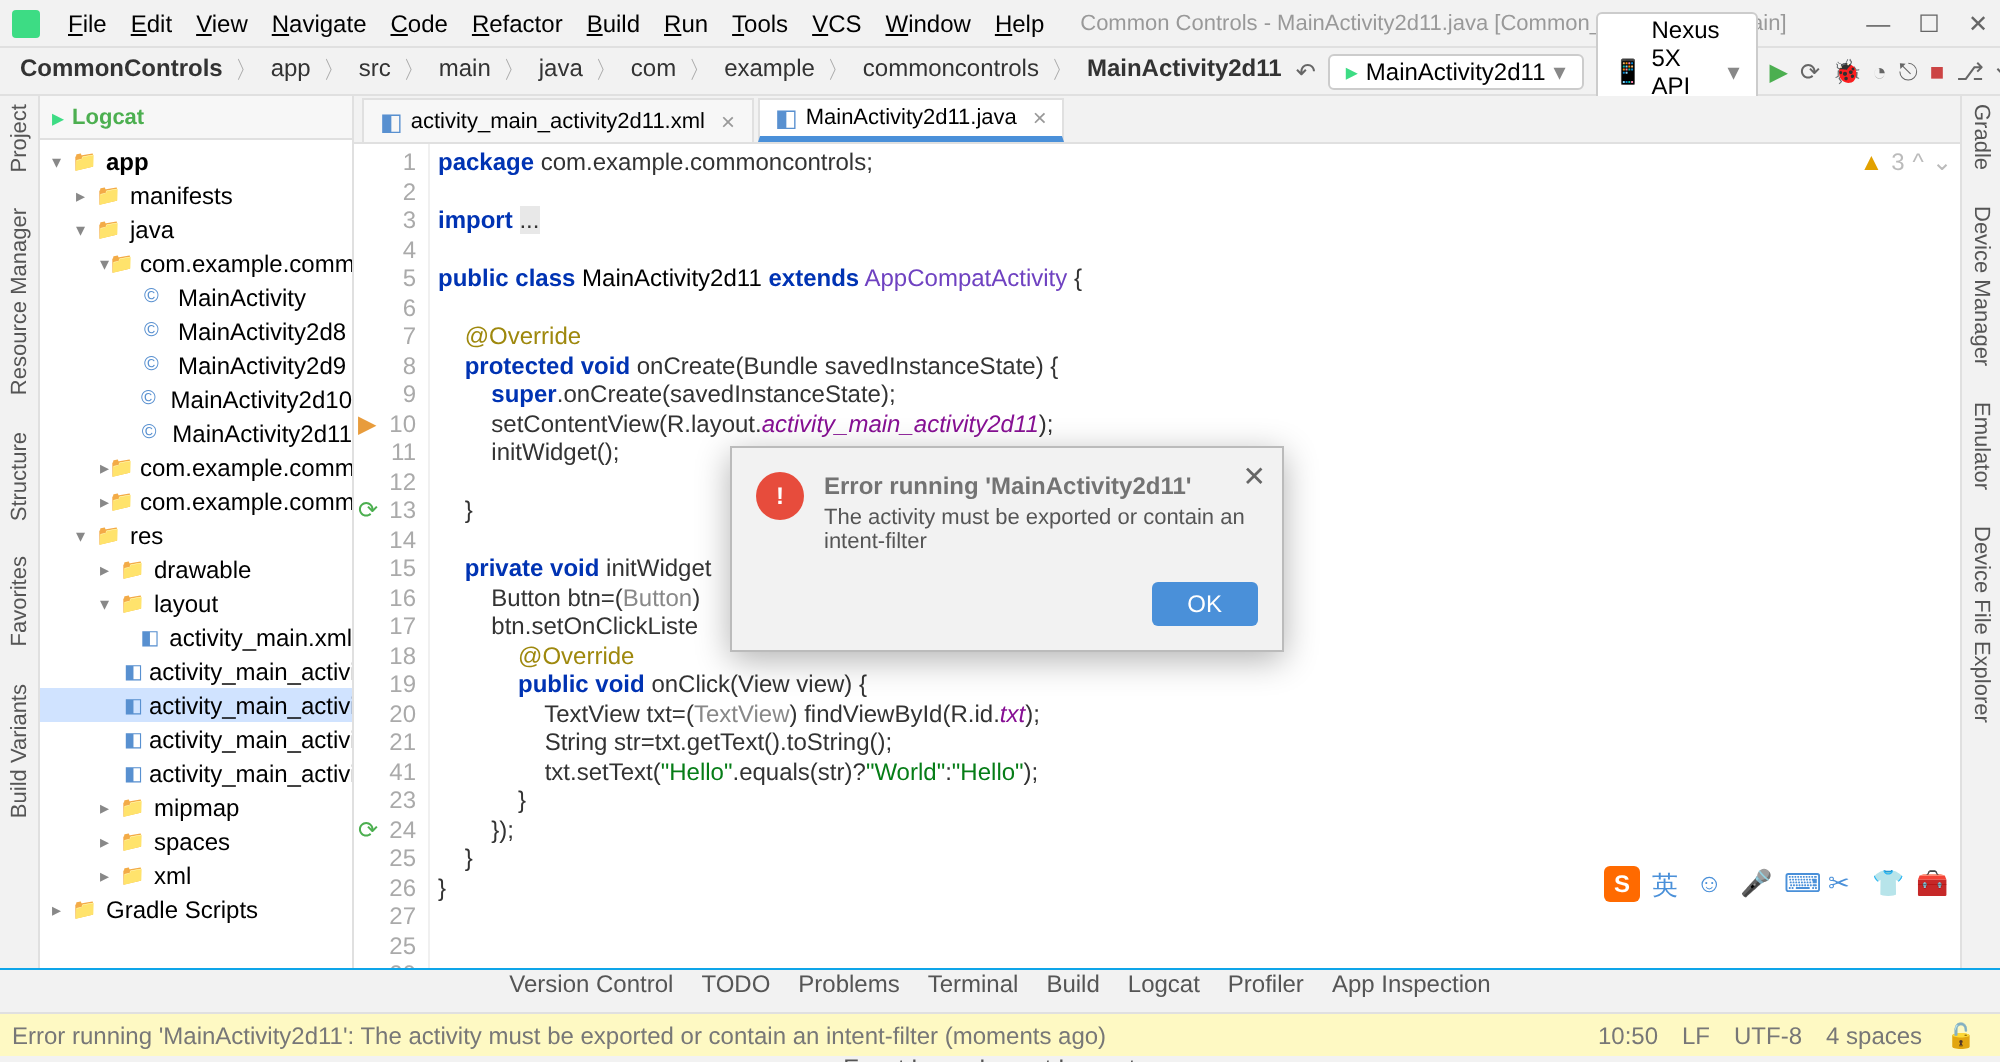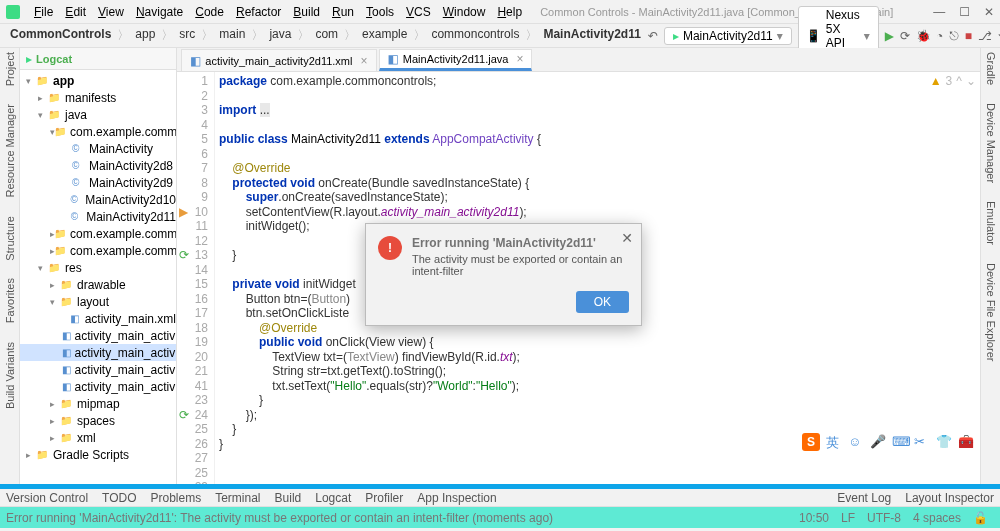--- a/index.html
+++ b/index.html
@@ -57,24 +57,24 @@
 .dialog .dclose { position:absolute; top:6px; right:8px; color:#666; cursor:pointer; font-size:14px; }
 .dialog .dhead { display:flex; gap:10px; }
 .dialog .dicon { width:24px; height:24px; border-radius:12px; background:#e74c3c; color:#fff; display:flex; align-items:center; justify-content:center; font-weight:bold; flex-shrink:0; }
 .dialog .dtitle { font-weight:bold; font-size:12px; color:#737373; }
 .dialog .dmsg { font-size:11px; color:#555; margin-top:3px; }
 .dialog .dactions { display:flex; justify-content:flex-end; margin-top:14px; }
 .dialog .okbtn { background:#4a90d9; color:#fff; border:none; padding:4px 18px; border-radius:3px; cursor:pointer; font-size:12px; }
 .float-icons { position:absolute; right:26px; bottom:80px; display:flex; gap:6px; align-items:center; }
 .float-icons .fi { width:16px; height:16px; font-size:13px; color:#4a90d9; cursor:pointer; }
 .float-icons .slogo { background:#ff6a00; color:#fff; width:18px; height:18px; border-radius:3px; display:flex; align-items:center; justify-content:center; font-weight:bold; }
-.bottom-tabs { height:22px; background:#f2f2f2; border-top:5px solid #0ea5e9; display:flex; align-items:center; padding:0 6px; gap:14px; font-size:11px; color:#555; }
+.bottom-tabs { height:22px; background:#f2f2f2; border-top:1px solid #0ea5e9; display:flex; align-items:center; padding:0 20px; gap:14px; font-size:11px; color:#555;flex-direction:column; }
 .bottom-tabs .bt { cursor:pointer; display:flex; align-items:center; gap:3px; }
 .bottom-tabs .spacer { flex:1; }
-.statusbar { height:22px; background:#5eead4; border-top:1px solid #e0e0e0; display:flex; align-items:center; padding:0 6px; font-size:11px; color:#777; }
+.statusbar { height:22px; background:#fef9c3; border-top:1px solid #e0e0e0; display:flex; align-items:center; padding:0 6px; font-size:11px; color:#777; }
 .statusbar .spacer { flex:1; }
 .statusbar .seg { margin:0 6px; }
 </style>
 </head>
 <body>
 
 <div class="menubar">
   <div class="logo"></div>
   <div id="menus" style="display: flex;">
       <span class="menu-item"><u>F</u>ile</span>

